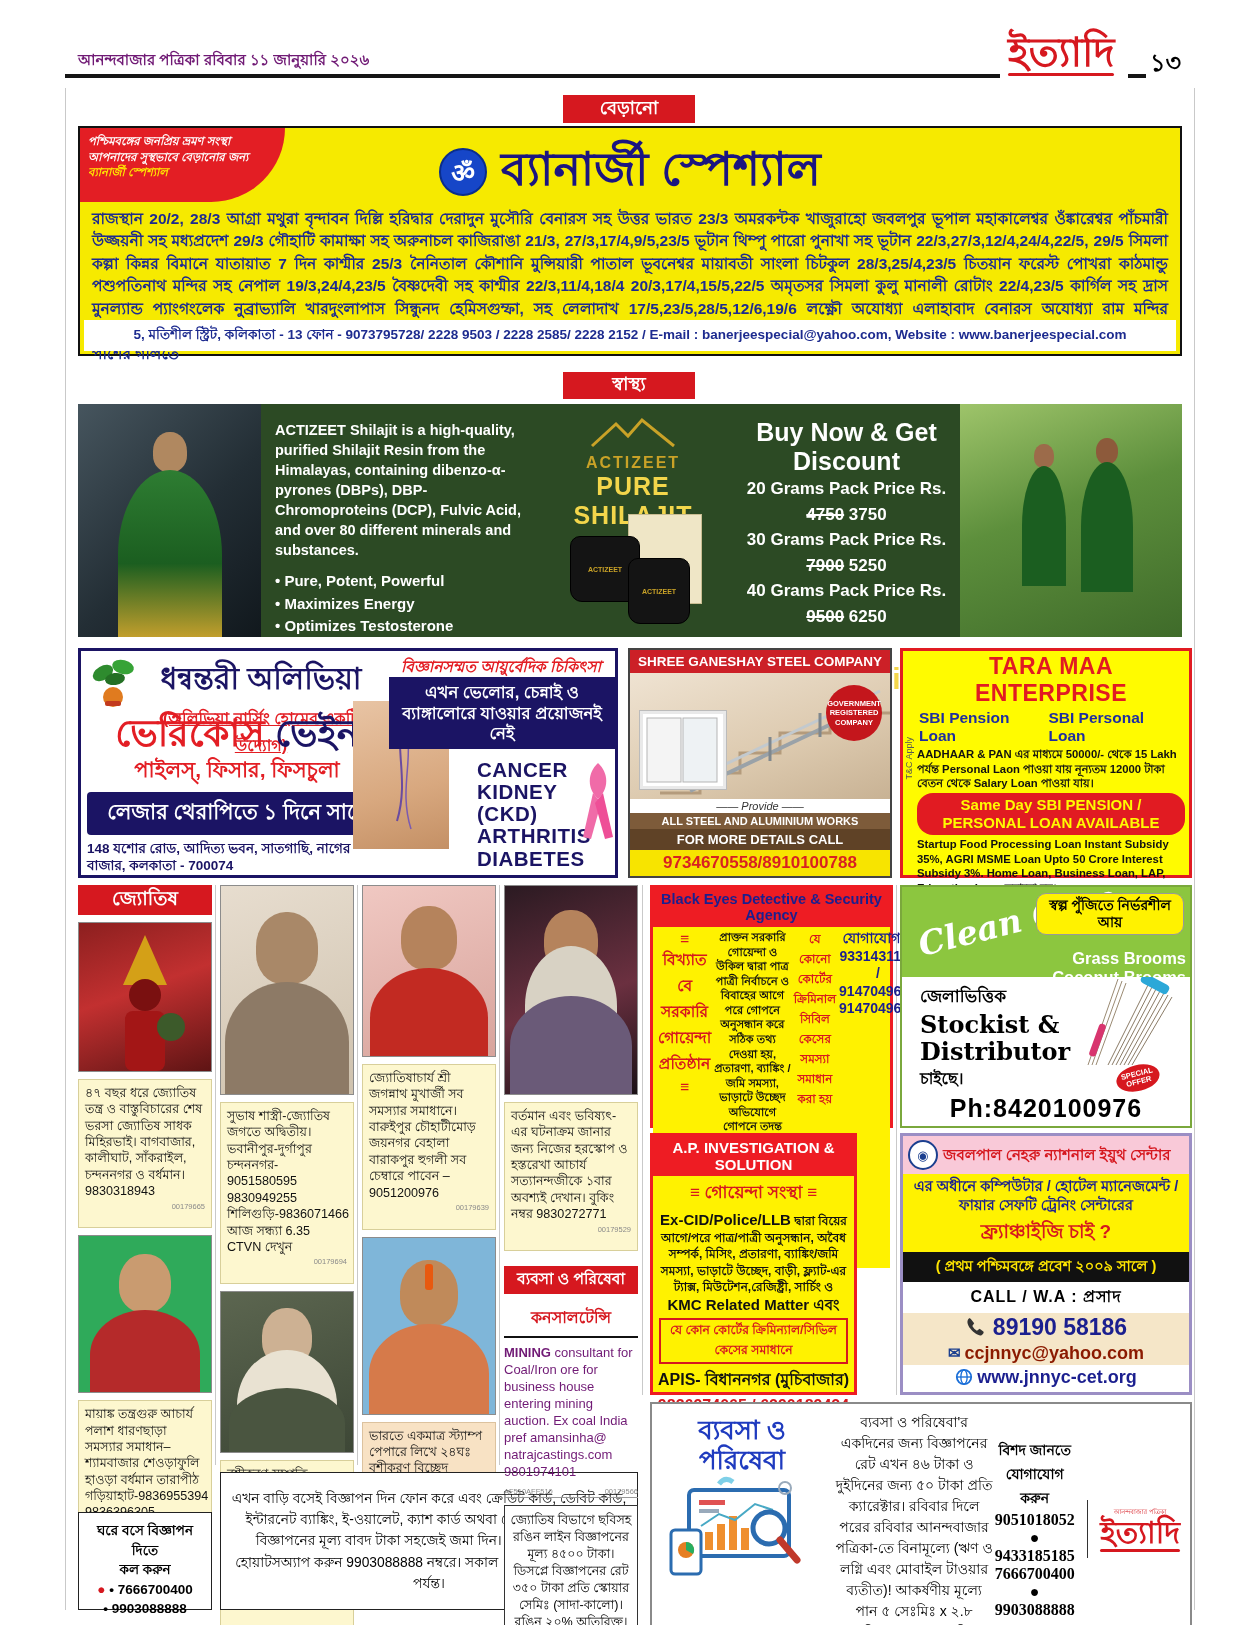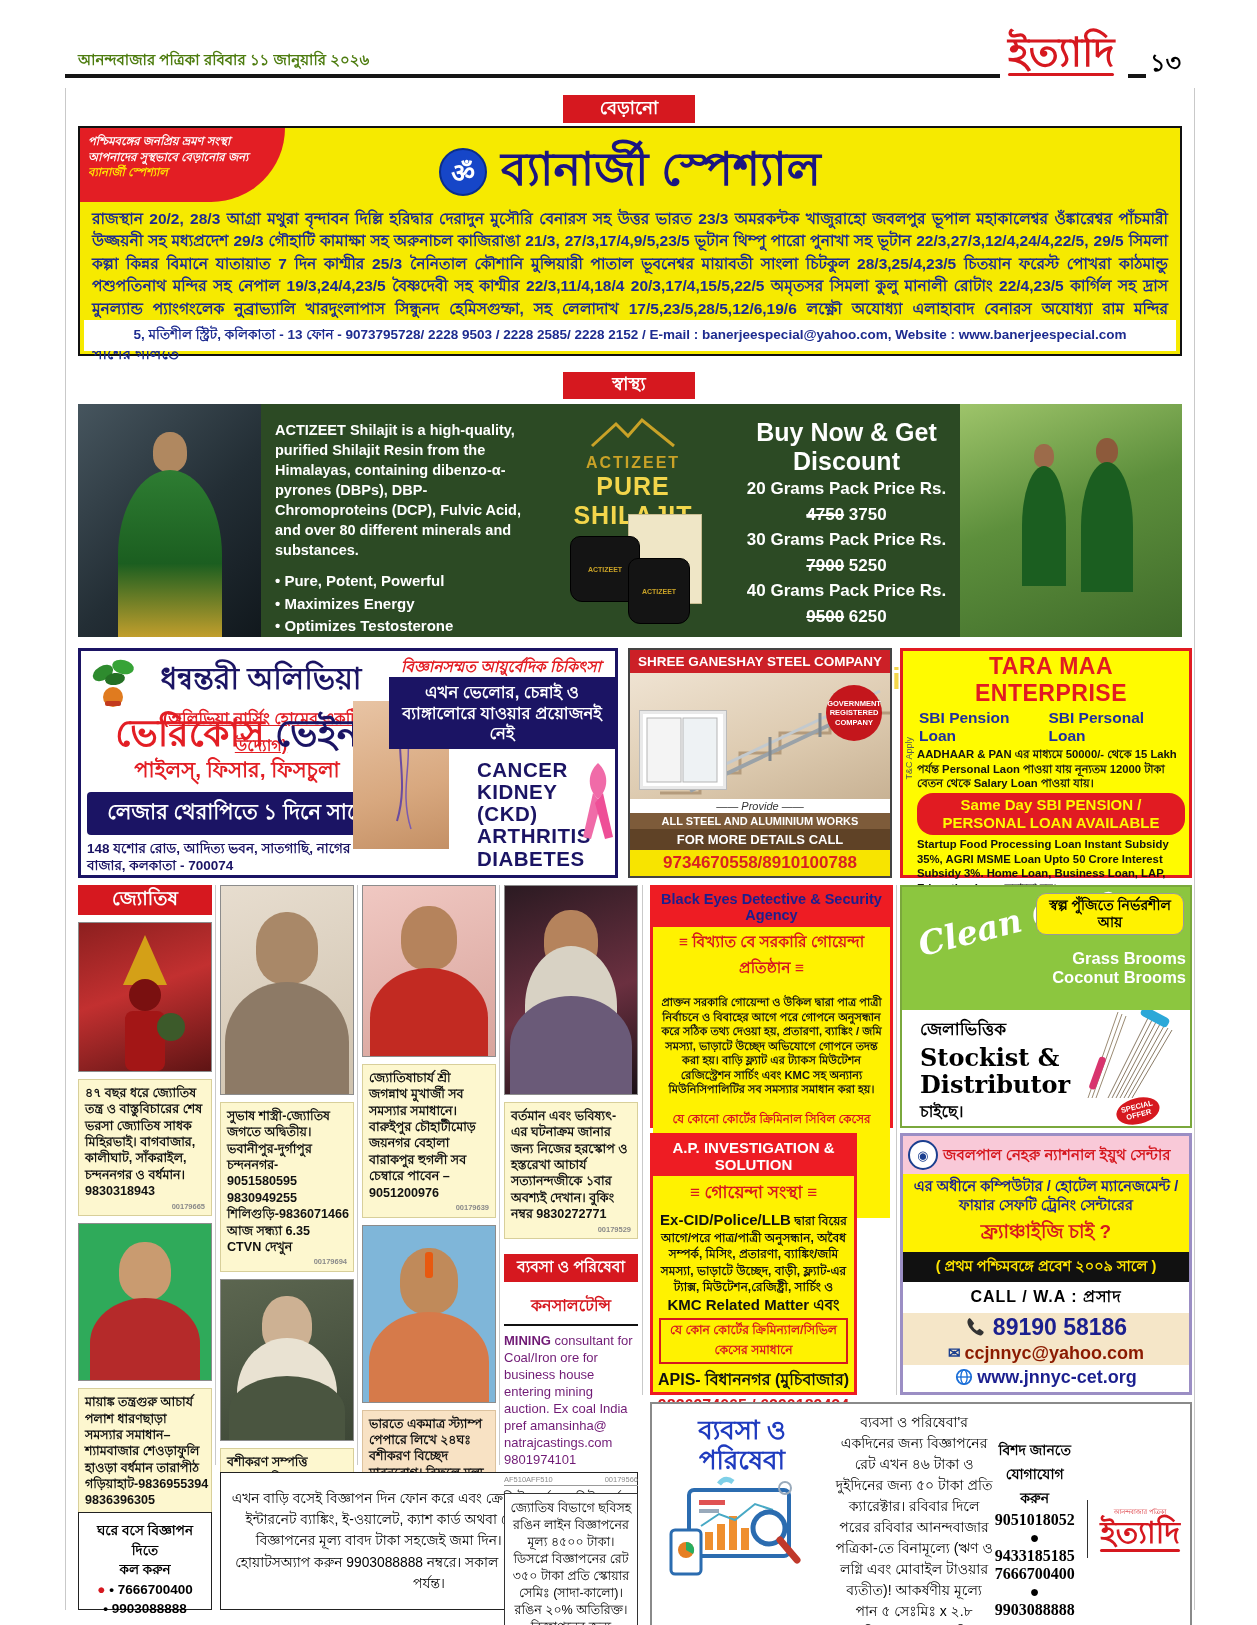--- a/index.html
+++ b/index.html
@@ -2,21 +2,21 @@
 <html><head>
 <meta charset="utf-8">
 <style>
 *{margin:0;padding:0;box-sizing:border-box}
 html,body{width:1257px;height:1625px;background:#fff;font-family:"Liberation Sans",sans-serif;position:relative;overflow:hidden}
 .abs{position:absolute}
 .vr{position:absolute;width:1px;background:#c9c9c9}
 .seclabel{background:#d6181f;color:#fff;font-weight:bold;display:flex;align-items:center;justify-content:center}
 .st{text-decoration:line-through;text-decoration-thickness:2px}
 
-.masthead{font-size:15px;font-weight:bold;color:#4d7c0f}
+.masthead{font-size:15px;font-weight:bold;color:#701a75}
 .brand-red{color:#d6181f;font-weight:bold}
 .hrule{background:#151515}
 
 .banerjee{background:#f6ea00;border:2px solid #111}
 .bn-corner{position:absolute;left:0;top:0;width:205px;height:74px;background:#e31e24;border-radius:0 0 80px 0;color:#fff;font-size:11.5px;font-weight:bold;font-style:italic;padding:6px 26px 0 8px;line-height:1.35}
 .bn-corner .y{color:#ffe600}
 .bn-titlerow{position:absolute;left:0;right:0;top:6px;display:flex;justify-content:center;align-items:center;gap:14px}
 .bn-logo{width:48px;height:48px;border-radius:50%;background:#1646c8;color:#fff;display:flex;align-items:center;justify-content:center;font-size:26px;font-weight:bold;border:2px solid #0a2d8c}
 .bn-title{font-size:46px;font-weight:bold;color:#1b1580}
 .bn-body{position:absolute;left:12px;right:12px;top:80px;color:#1d2b8f;font-weight:bold;font-size:15.5px;line-height:1.45;text-align:justify}
@@ -79,33 +79,33 @@
 .tm-loans{display:flex;justify-content:space-between;color:#1f2ea0;font-weight:bold;font-size:15.5px;padding:0 2px}
 .tm-body{font-size:11.3px;font-weight:bold;line-height:1.3;color:#111}
 .tm-high{background:#e11b22;color:#fffb00;font-weight:bold;font-size:15px;text-align:center;border-radius:16px;padding:3px 4px;line-height:1.2}
 .tm-office{background:#fff;border:2px solid #3b3bc4;text-align:center;padding:2px}
 .tm-office .o1{color:#1f2ea0;font-weight:bold;font-size:13.5px}
 .tm-office .o2{color:#e11b22;font-weight:bold;font-size:12px}
 .tm-phones{background:#fff;color:#1b1b8f;font-weight:bold;font-size:19px;text-align:center;text-decoration:underline;padding:1px 0}
 .tm-tnc{position:absolute;left:1px;top:86px;writing-mode:vertical-rl;transform:rotate(180deg);font-size:9px;color:#555}
 
 .acol{position:absolute;top:885px;width:134px;display:flex;flex-direction:column;gap:7px}
-.atext{background:#fdf7cf;border:1px solid #d8cf9a;padding:5px 6px 4px;font-size:12.6px;line-height:1.3;font-weight:700;color:#111}
+.atext{background:#fdf7cf;border:1px solid #d8cf9a;padding:5px 6px 16px;font-size:12.6px;line-height:1.3;font-weight:400;color:#111}
 .atext.tan{background:#f8e2c4;border-color:#dcc29e}
 .aid{display:block;text-align:right;font-size:7.5px;color:#8a8a8a;margin-top:2px}
 .callbox{background:#fff;border:1.5px solid #222;text-align:center;font-weight:bold;font-size:13.5px;padding:8px 4px;line-height:1.45}.dotr{color:#d6181f}
 .bizhead{color:#d6181f;font-weight:bold;font-size:16px;text-align:center;border-bottom:2.5px solid #111;padding-bottom:4px;margin-top:4px}
 .mining{font-size:13px;line-height:1.3;color:#701a75;font-weight:500}
 .mining b{font-weight:bold}
 .mcode{display:flex;justify-content:space-between;font-size:7.5px;color:#8a8a8a;border-bottom:1px solid #999;padding-bottom:1px}
 .ratesbox{background:#fff;border:1.5px solid #333;text-align:center;font-size:12.6px;line-height:1.35;padding:6px 4px;font-weight:500}
 
 .beyes{background:#ee1c23;padding:3px;display:flex;flex-direction:column}
 .be-title{color:#1b1f8f;font-weight:bold;font-size:14.5px;text-align:center;padding:3px 0 4px}
-.be-inner{background:#fff200;flex:1;padding:3px 5px;display:flex;flex-direction:column;gap:13px}
+.be-inner{background:#fff200;flex:1;padding:3px 5px;display:flex;flex-direction:row;gap:3px}
 .be-head{color:#d6181f;font-weight:bold;font-size:15.5px;text-align:center}
 .be-body{font-size:11.2px;font-weight:bold;line-height:1.3;text-align:center;color:#111}
 .be-court{color:#d6181f;font-weight:bold;font-size:11.8px;text-align:center}
 .be-phone{color:#1b1f8f;font-weight:bold;font-size:14px;text-align:center;line-height:1.25}
 
 .apad{border:3px solid #ee1c23;background:#fff200;display:flex;flex-direction:column;gap:3px}
 .ap-title{background:#ee1c23;color:#fff;font-weight:bold;font-size:15px;text-align:center;padding:3px 0}
 .ap-head{color:#d6181f;font-weight:bold;font-size:17px;text-align:center}
 .ap-body{font-size:12px;font-weight:bold;text-align:center;line-height:1.35;padding:0 4px;color:#111}
 .ap-body .big{font-size:15px}
@@ -437,20 +437,21 @@
       <rect x="62" y="2" width="30" height="10" rx="4" fill="#2ca8d8" transform="rotate(28 77 7)"></rect>
       <g stroke="#9a8a72" stroke-width="1">
           <line x1="10" y1="88" x2="40" y2="2"></line>
           <line x1="14" y1="88" x2="44" y2="4"></line>
           <line x1="18" y1="88" x2="48" y2="6"></line>
         </g>
       <rect x="2" y="60" width="34" height="7" rx="3" fill="#d8356e" transform="rotate(-70 19 63)"></rect>
     </svg>
     <div class="cc-offer">SPECIAL OFFER</div>
   </div>
+  <div class="cc-phone">Ph:8420100976</div>
 </div>
 
 <div class="abs apad" style="left:650px;top:1133px;width:207px;height:262px">
   <div class="ap-title">A.P. INVESTIGATION &amp; SOLUTION</div>
   <div class="ap-head">≡ গোয়েন্দা সংস্থা ≡</div>
   <div class="ap-body">
     <span class="big">Ex-CID/Police/LLB</span><span> দ্বারা বিয়ের আগে/পরে পাত্র/পাত্রী অনুসন্ধান, অবৈধ সম্পর্ক, মিসিং, প্রতারণা, ব্যাঙ্কিং/জমি সমস্যা, ভাড়াটে উচ্ছেদ, বাড়ী, ফ্ল্যাট-এর ট্যাক্স, মিউটেশন,রেজিষ্ট্রী, সার্চিং ও </span><br>
     <span class="big">KMC Related Matter এবং</span>
   </div>
   <div class="ap-court">যে কোন কোর্টের ক্রিমিন্যাল/সিভিল কেসের সমাধানে</div>

